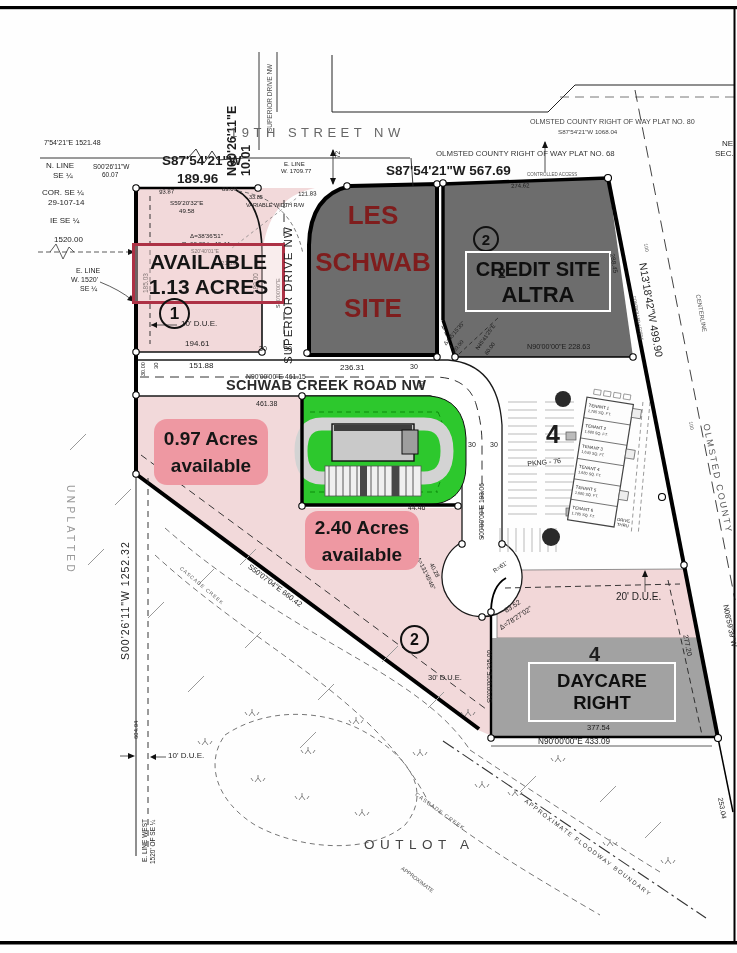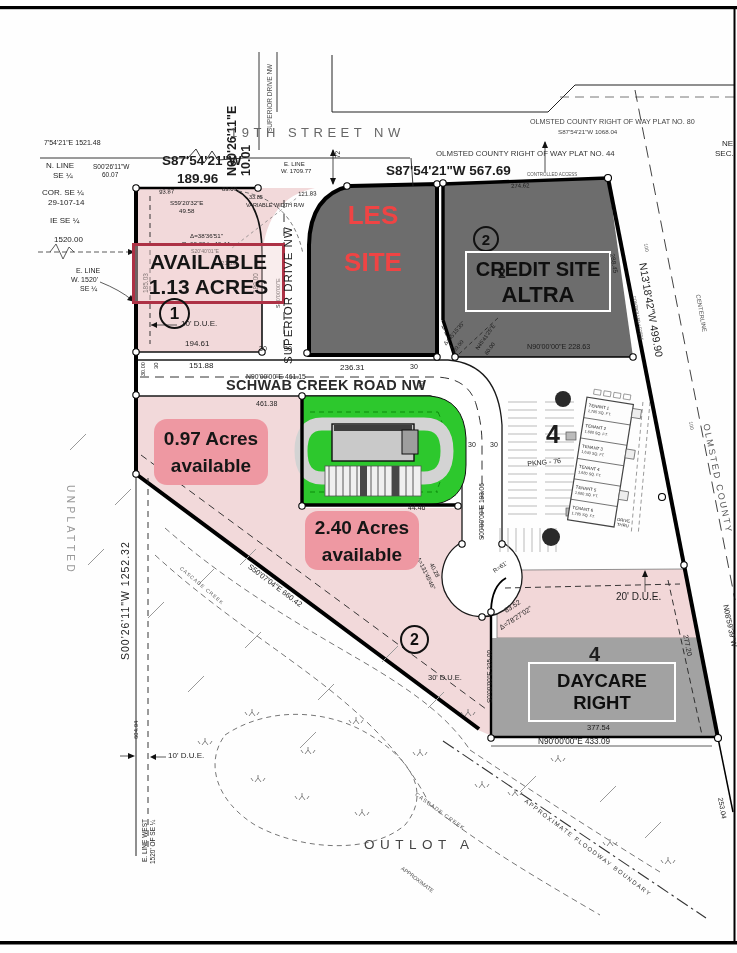--- a/index.html
+++ b/index.html
@@ -11,21 +11,21 @@
   .circ{position:absolute;border:2.4px solid #111;border-radius:50%;display:flex;align-items:center;
         justify-content:center;font-weight:bold;color:#111;}
   .pinkbox{position:absolute;background:#ee98a2;border-radius:13px;display:flex;flex-direction:column;
         align-items:center;justify-content:center;font-weight:bold;color:#161616;text-align:center;
         font-size:19px;line-height:27px;}
   .availbox{position:absolute;border:3.5px solid #ad3145;background:rgba(243,217,218,0.45);
         text-align:center;font-weight:bold;color:#151515;font-size:21px;line-height:25px;
         display:flex;flex-direction:column;justify-content:center;}
   .whitebox{position:absolute;border:2.6px solid #ffffff;text-align:center;font-weight:bold;color:#0f0f0f;
         display:flex;flex-direction:column;justify-content:center;}
-  .site3{position:absolute;text-align:center;font-weight:bold;color:#ef4444;font-size:26px;line-height:46.5px;}
+  .site3{position:absolute;text-align:center;font-weight:bold;color:#7f1d1d;font-size:26px;line-height:46.5px;}
 </style>
 </head>
 <body>
 
 <div class="plat">
 
 <svg width="737" height="953" viewBox="0 0 737 953">
   <defs>
     <path id="tuft" d="M-3,0 L0,-4 L3,0 M0,-4 L0,-7 M-5,-1 L-7,-4 M5,-1 L7,-4" stroke="#666" fill="none" stroke-width="0.8"></path>
   </defs>
@@ -221,21 +221,21 @@
 <div class="lb" style="left:162px;top:154px;font-size:13.5px;font-weight:bold;">S87'54'21"W</div>
 <div class="lb" style="left:177px;top:172px;font-size:13.5px;font-weight:bold;">189.96</div>
 <div class="lb" style="left:226px;top:176px;font-size:12.5px;font-weight:bold;transform:rotate(-90deg);"><span>N00'26'11"E</span><br><span>10.01</span></div>
 <div class="lb gray" style="left:266px;top:132px;font-size:6.5px;transform:rotate(-90deg);">SUPERIOR DRIVE NW</div>
 <div class="lb" style="left:284px;top:161px;font-size:6px;">E. LINE</div>
 <div class="lb" style="left:281px;top:168px;font-size:6px;">W. 1709.77</div>
 <div class="lb" style="left:334px;top:158px;font-size:6.5px;transform:rotate(-90deg);">72</div>
 <div class="lb gray" style="left:230px;top:126px;font-size:13px;letter-spacing:4.5px;color:#666;">19TH  STREET  NW</div>
 <div class="lb" style="left:530px;top:118px;font-size:7.2px;color:#444;">OLMSTED  COUNTY  RIGHT  OF  WAY  PLAT  NO.  80</div>
 <div class="lb" style="left:558px;top:129px;font-size:6.2px;color:#444;">S87'54'21"W   1068.04</div>
-<div class="lb" style="left:436px;top:150px;font-size:7.8px;color:#333;">OLMSTED  COUNTY  RIGHT  OF  WAY  PLAT  NO.  44</div>
+<div class="lb" style="left:436px;top:150px;font-size:7.8px;color:#333;">OLMSTED  COUNTY  RIGHT  OF  WAY  PLAT  NO.  68</div>
 <div class="lb" style="left:386px;top:164px;font-size:13.5px;font-weight:bold;">S87'54'21"W    567.69</div>
 <div class="lb gray" style="left:527px;top:173px;font-size:4.5px;">CONTROLLED ACCESS</div>
 <div class="lb" style="left:511px;top:183px;font-size:6px;transform:rotate(-2deg);">274.62</div>
 <div class="lb" style="left:722px;top:140px;font-size:8px;">NE</div>
 <div class="lb" style="left:715px;top:150px;font-size:8px;">SEC.</div>
 <div class="lb" style="left:246px;top:203px;font-size:5.5px;">VARIABLE  WIDTH R/W</div>
 <div class="lb" style="left:249px;top:195px;font-size:5.5px;">33.85</div>
 <div class="lb" style="left:298px;top:191px;font-size:6px;transform:rotate(-2deg);">121.83</div>
 <div class="lb" style="left:222px;top:186px;font-size:6px;">83.09</div>
 <div class="lb" style="left:159px;top:189px;font-size:6px;transform:rotate(-3deg);">93.87</div>
@@ -257,20 +257,21 @@
 <div class="lb" style="left:181px;top:320px;font-size:8px;">10' D.U.E.</div>
 <div class="lb" style="left:185px;top:340px;font-size:8px;">194.61</div>
 <div class="lb" style="left:282px;top:364px;font-size:11.5px;letter-spacing:1px;transform:rotate(-90deg);">SUPERIOR DRIVE NW</div>
 <div class="lb" style="left:259px;top:345px;font-size:7px;">30</div>
 <div class="lb" style="left:284px;top:345px;font-size:7px;">30</div>
 <div class="lb" style="left:141px;top:376px;font-size:5.5px;transform:rotate(-90deg);">30.00</div>
 <div class="lb" style="left:153px;top:369px;font-size:6px;transform:rotate(-90deg);">30</div>
 
 <div class="site3" style="left:297px;top:192px;width:152px;">
   <div>LES</div>
+  <div>SCHWAB</div>
   <div>SITE</div>
 </div>
 <div class="lb" style="left:340px;top:364px;font-size:8px;">236.31</div>
 <div class="lb" style="left:410px;top:363px;font-size:7px;">30</div>
 <div class="lb" style="left:418px;top:388px;font-size:6.5px;transform:rotate(-90deg);">30</div>
 
 <div class="circ" style="left:473px;top:226px;width:22px;height:22px;font-size:15px;">2</div>
 <div class="lb" style="left:498px;top:266px;font-size:14px;font-weight:bold;">2</div>
 <div class="whitebox" style="left:465px;top:251px;width:142px;height:57px;font-size:22px;line-height:25px;">
   <div style="font-size:20px;">CREDIT  SITE</div>

